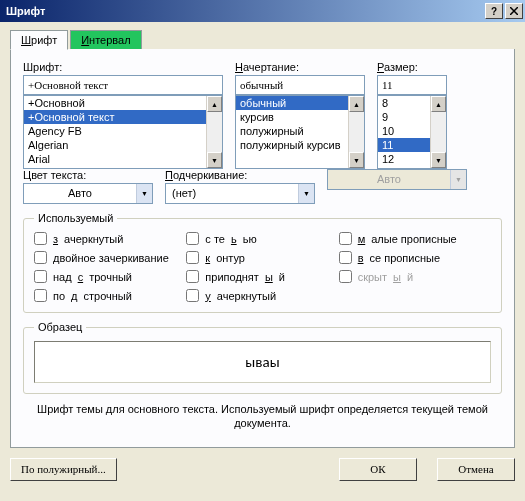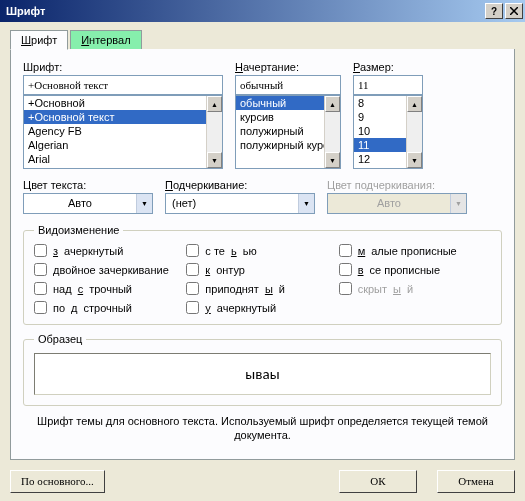--- a/index.html
+++ b/index.html
@@ -33,37 +33,37 @@
     font-family: Arial, sans-serif;
     font-size: 10px; font-weight: bold;
     color: #000;
   }
   .content { padding: 8px 10px 10px 10px; }
   .tabs { display: flex; border-bottom: 1px solid #919b9c; margin-bottom: 10px; }
   .tab {
     padding: 3px 10px;
     border: 1px solid #919b9c;
     border-bottom: none;
-    background: #86efac;
+    background: #22c55e;
     margin-right: 2px;
     position: relative;
   }
   .tab.active {
     background: #fcfcfe;
     border-bottom: 1px solid #fcfcfe;
     margin-bottom: -1px;
   }
   .tab-panel {
     background: #fcfcfe;
     border: 1px solid #919b9c;
     border-top: none;
     padding: 12px;
     margin-top: -11px;
   }
-  .row { display: flex; gap: 12px; margin-bottom: 10px; }
+  .row { display: flex; gap: 12px; margin-bottom: 0; }
   .col { display: flex; flex-direction: column; }
   .lbl { margin-bottom: 2px; }
   input.text {
     border: 1px solid #7f9db9;
     background: #fff;
     height: 20px;
     padding: 2px 4px;
     font: 11px Tahoma;
   }
   .listbox {
@@ -175,21 +175,21 @@
               <div class="list-item">Algerian</div>
               <div class="list-item">Arial</div>
             </div>
           <div class="list-scroll">
             <div class="scroll-btn">▲</div>
             <div class="scroll-track"></div>
             <div class="scroll-btn">▼</div>
           </div>
         </div>
       </div>
-      <div class="col" style="width:106px">
+      <div class="col" style="width:130px">
         <span class="lbl"><span class="u">Н</span><span>ачертание:</span></span>
         <input class="text" value="обычный" style="">
         <div class="listbox" style="height:74px">
           <div class="list-items">
               <div class="list-item selected">обычный</div>
               <div class="list-item">курсив</div>
               <div class="list-item">полужирный</div>
               <div class="list-item">полужирный курсив</div>
             </div>
           <div class="list-scroll">
@@ -228,30 +228,29 @@
         </div>
       </div>
       <div class="col" style="width:150px">
         <span class="lbl"><span class="u">П</span><span>одчеркивание:</span></span>
         <div class="combo">
           <span class="left">(нет)</span>
           <div class="arrow">▼</div>
         </div>
       </div>
       <div class="col" style="width:140px">
-        <span class="lbl disabled">Цвет подчеркивания:</span>
         <div class="combo disabled">
           <span>Авто</span>
           <div class="arrow">▼</div>
         </div>
       </div>
     </div>
 
     <fieldset>
-      <legend>Видоизменение</legend>
+      <legend>Используемый</legend>
       <div class="checks">
         <div class="check-col">
           <label class="check">
               <input type="checkbox" style="">
               <span class="u">з</span>
               <span>ачеркнутый</span>
             </label>
           <label class="check">
               <input type="checkbox" style="">
               <span>двойное зачеркивание</span>
@@ -317,18 +316,18 @@
     <fieldset>
       <legend>Образец</legend>
       <div class="sample-box">ываы</div>
     </fieldset>
 
     <div class="hint">Шрифт темы для основного текста. Используемый шрифт определяется текущей темой документа.</div>
   </div>
 </div>
 
 <div class="bottom-buttons">
-  <button class="btn">По основного...</button>
+  <button class="btn">По полужирный...</button>
   <div class="btn-group">
     <button class="btn">ОК</button>
     <button class="btn">Отмена</button>
   </div>
 </div>
 
 </body></html>

